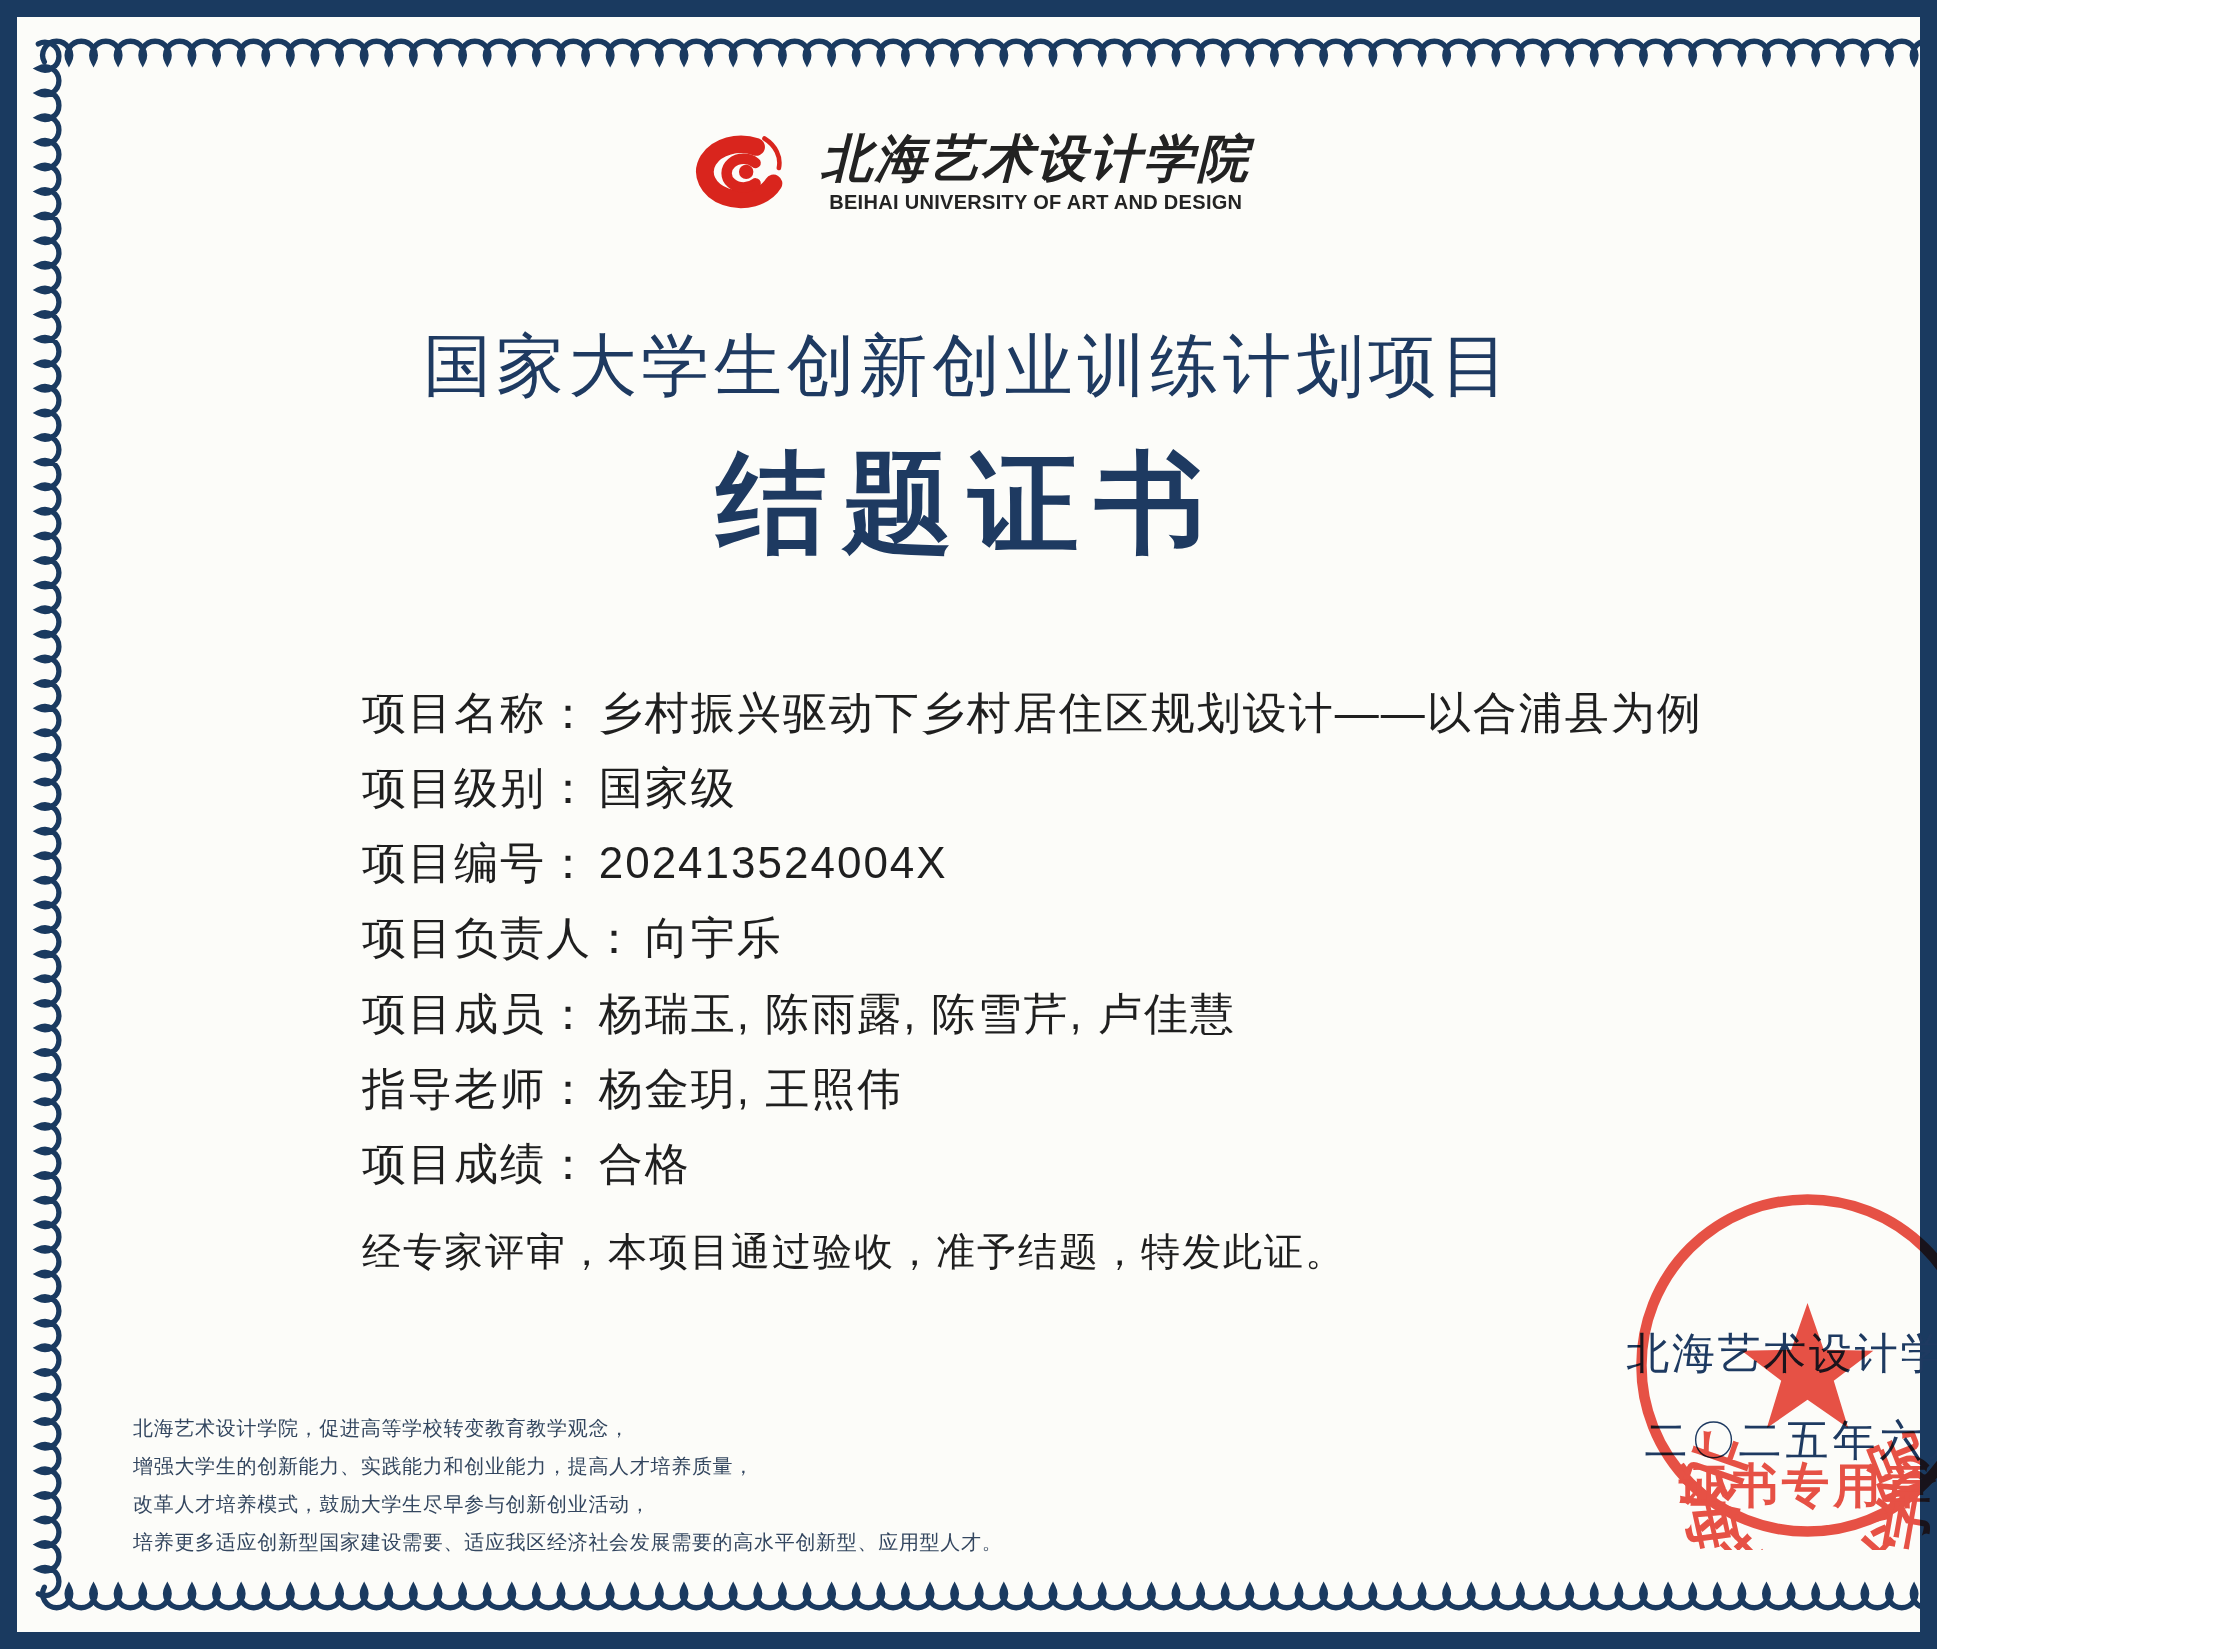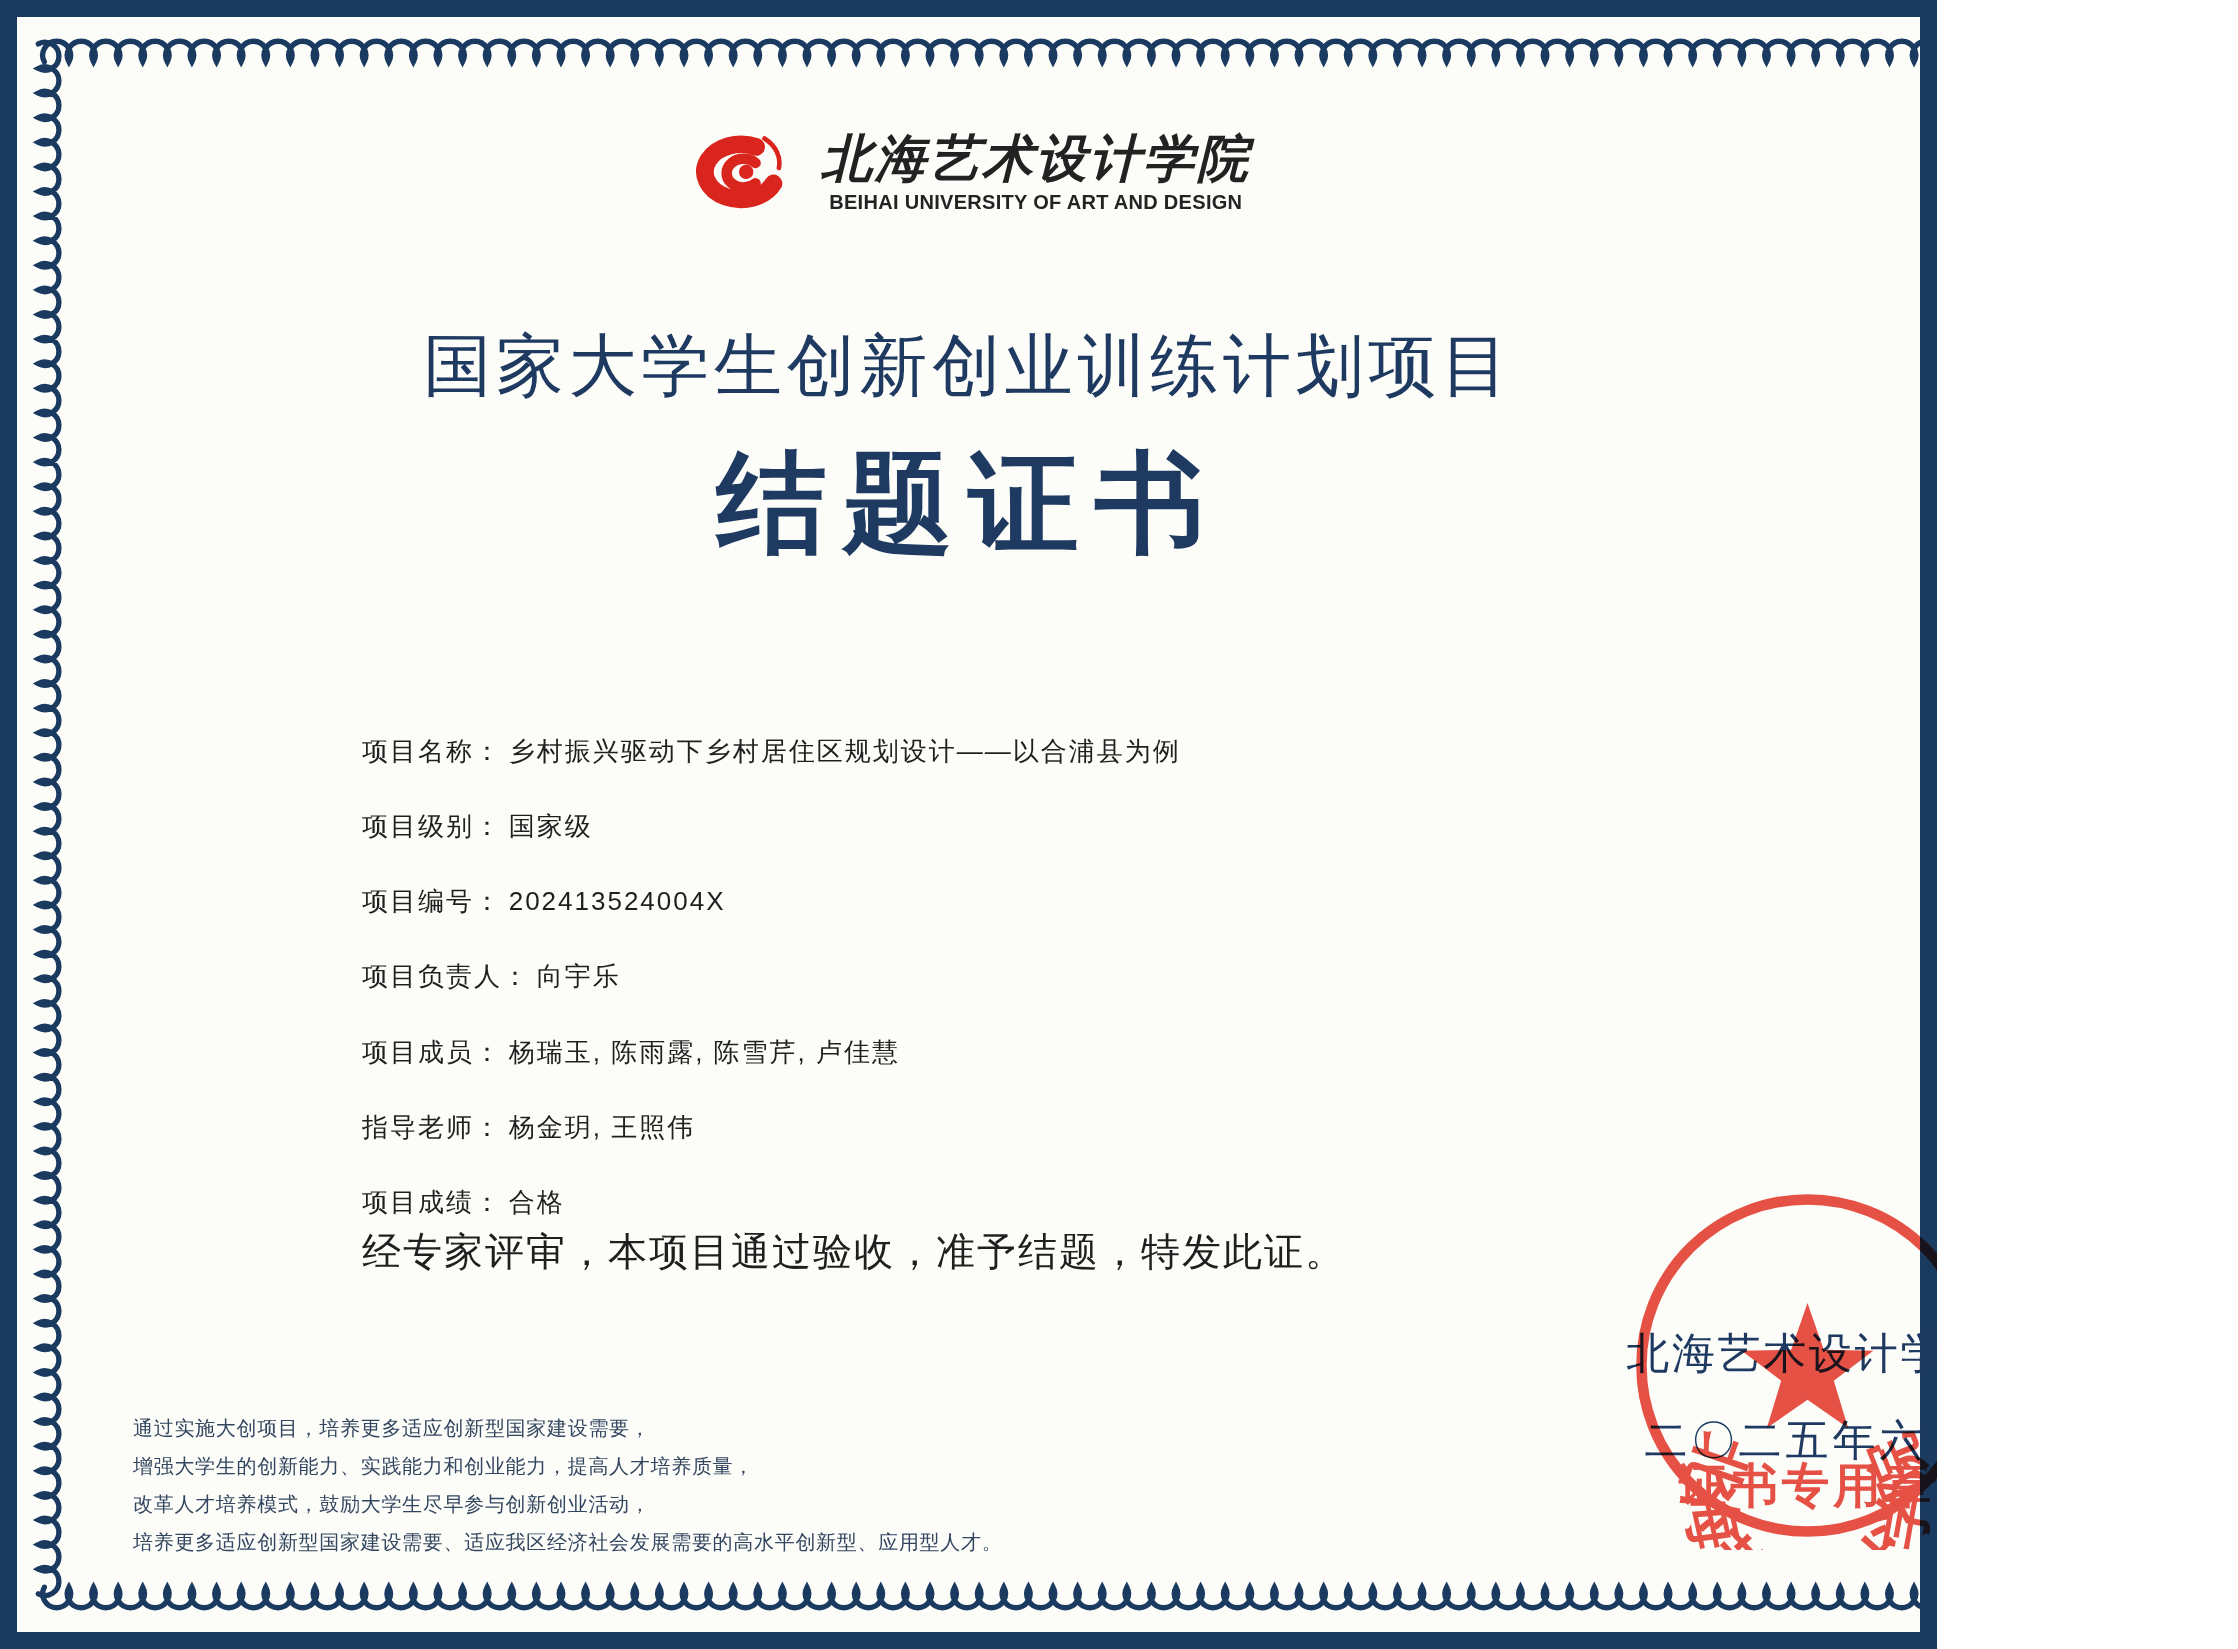--- a/index.html
+++ b/index.html
@@ -50,21 +50,21 @@
   .cert-subtitle{
     position:absolute;top:444px;left:0;width:100%;text-align:center;
     font-family:"Liberation Serif","DejaVu Serif",serif;
     font-size:110px;font-weight:700;color:var(--title-navy);
     letter-spacing:16px;white-space:nowrap;line-height:1.1;
   }
 
   .fields{position:absolute;left:362px;top:0;}
   .field-row{
     position:absolute;left:0;white-space:nowrap;
-    font-size:26px;color:var(--ink);letter-spacing:2px;line-height:1.1;margin-top:48px;
+    font-size:44px;color:var(--ink);letter-spacing:2px;line-height:1.1;
   }
   .field-row .value{margin-left:6.7px;}
 
   .statement{
     position:absolute;left:362px;top:1225px;white-space:nowrap;
     font-size:39px;color:var(--ink);letter-spacing:2px;
   }
 
   .footnote{
     position:absolute;left:133px;top:1409px;
@@ -139,21 +139,21 @@
       <span class="label">指导老师：</span><span class="value">杨金玥, 王照伟</span>
     </div>
     <div class="field-row" style="top:1140px">
       <span class="label">项目成绩：</span><span class="value">合格</span>
     </div>
   </div>
 
   <div class="statement">经专家评审，本项目通过验收，准予结题，特发此证。</div>
 
   <div class="footnote">
-    <div>通过实施大创项目，培养更多适应创新型国家建设需要，</div>
+    <div>北海艺术设计学院，促进高等学校转变教育教学观念，</div>
     <div>增强大学生的创新能力、实践能力和创业能力，提高人才培养质量，</div>
     <div>改革人才培养模式，鼓励大学生尽早参与创新创业活动，</div>
     <div>培养更多适应创新型国家建设需要、适应我区经济社会发展需要的高水平创新型、应用型人才。</div>
   </div>
 
   <div class="sign-block">
     <div class="sign-school">北海艺术设计学院</div>
     <div class="sign-date">二〇二五年六月</div>
   </div>
 

